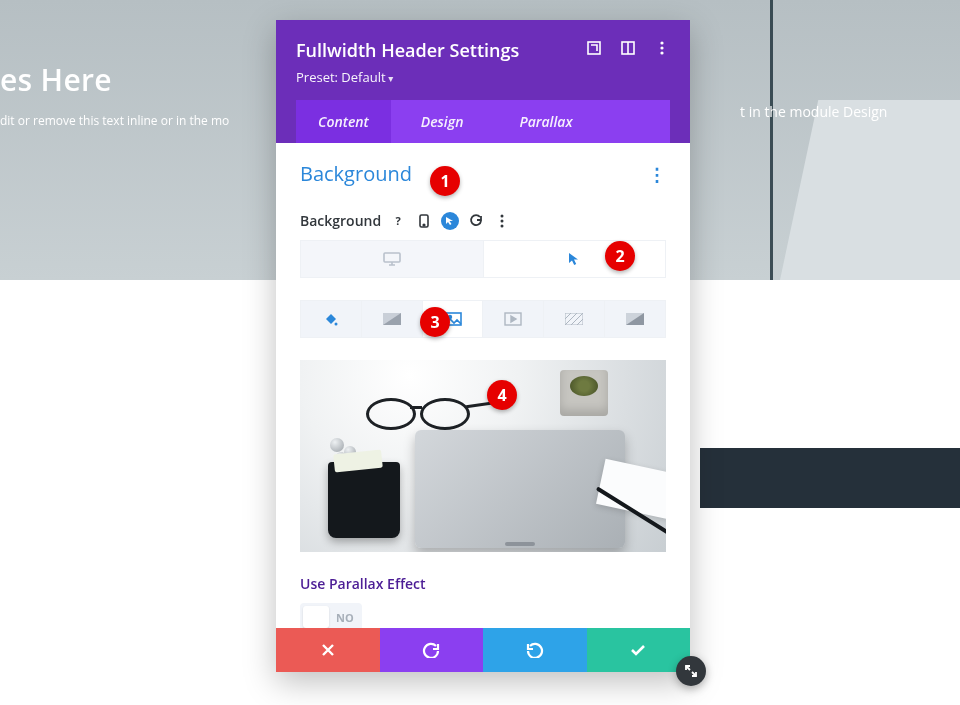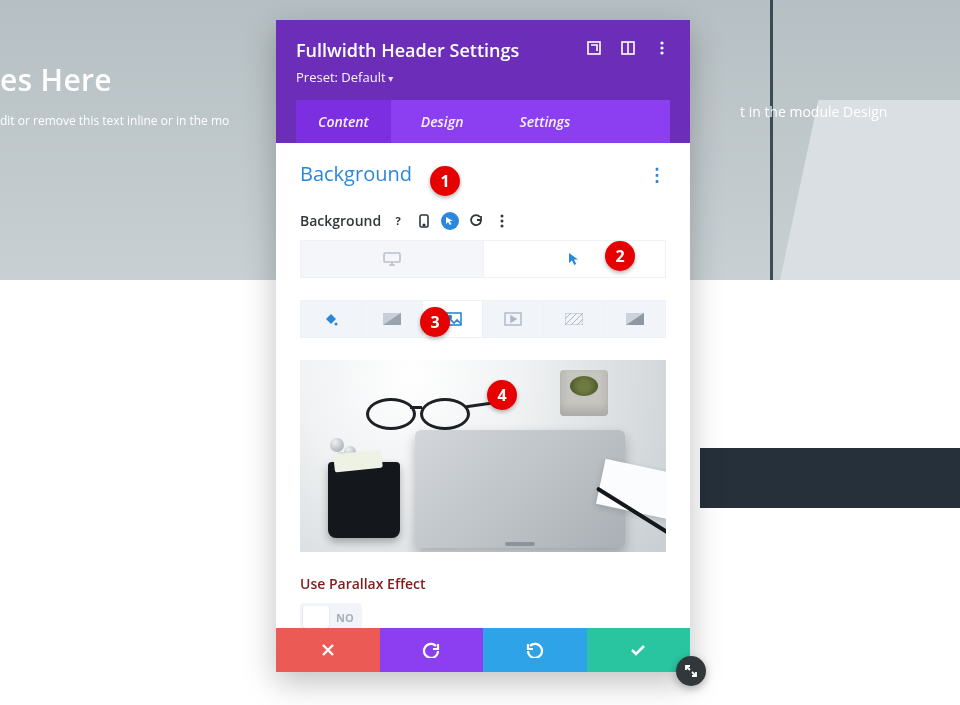--- a/index.html
+++ b/index.html
@@ -171,21 +171,21 @@
   .pen {
     position:absolute; left:290px; top:150px; width:90px; height:4px;
     background:#14181c; transform:rotate(32deg); border-radius:2px;
   }
   .pen::after{
     content:""; position:absolute; right:-8px; top:-2px; width:10px; height:8px;
     background:#14181c; clip-path: polygon(0 0,100% 50%,0 100%);
   }
 
   .parallax-lbl {
-    margin-top:22px; font-size:14px; font-weight:600; color:#7f1d1d;
+    margin-top:22px; font-size:14px; font-weight:600; color:#4c1d95;
   }
   .toggle {
     margin-top:10px; width:62px; height:28px; background:#f1f4f9;
     border-radius:4px; display:flex; align-items:center; position:relative;
     font-size:11px; font-weight:700; color:#a7afb9;
   }
   .toggle .knob {
     width:26px; height:22px; margin:0 3px; background:#fff; border-radius:3px;
     box-shadow:0 1px 2px rgba(0,0,0,.15);
   }
@@ -263,21 +263,21 @@
               <circle cx="2" cy="12" r="1.6"></circle>
             </svg>
         </span>
       </div>
     </div>
     <div class="mh-preset">Preset: Default</div>
 
     <div class="tabs">
       <div class="tab active">Content</div>
       <div class="tab">Design</div>
-      <div class="tab">Settings</div>
+      <div class="tab">Parallax</div>
     </div>
   </div>
 
   <div class="modal-body">
 
     <div class="sec-head">
       <div class="sec-title">Background</div>
       <div class="kebab-v">⋮</div>
     </div>
 

